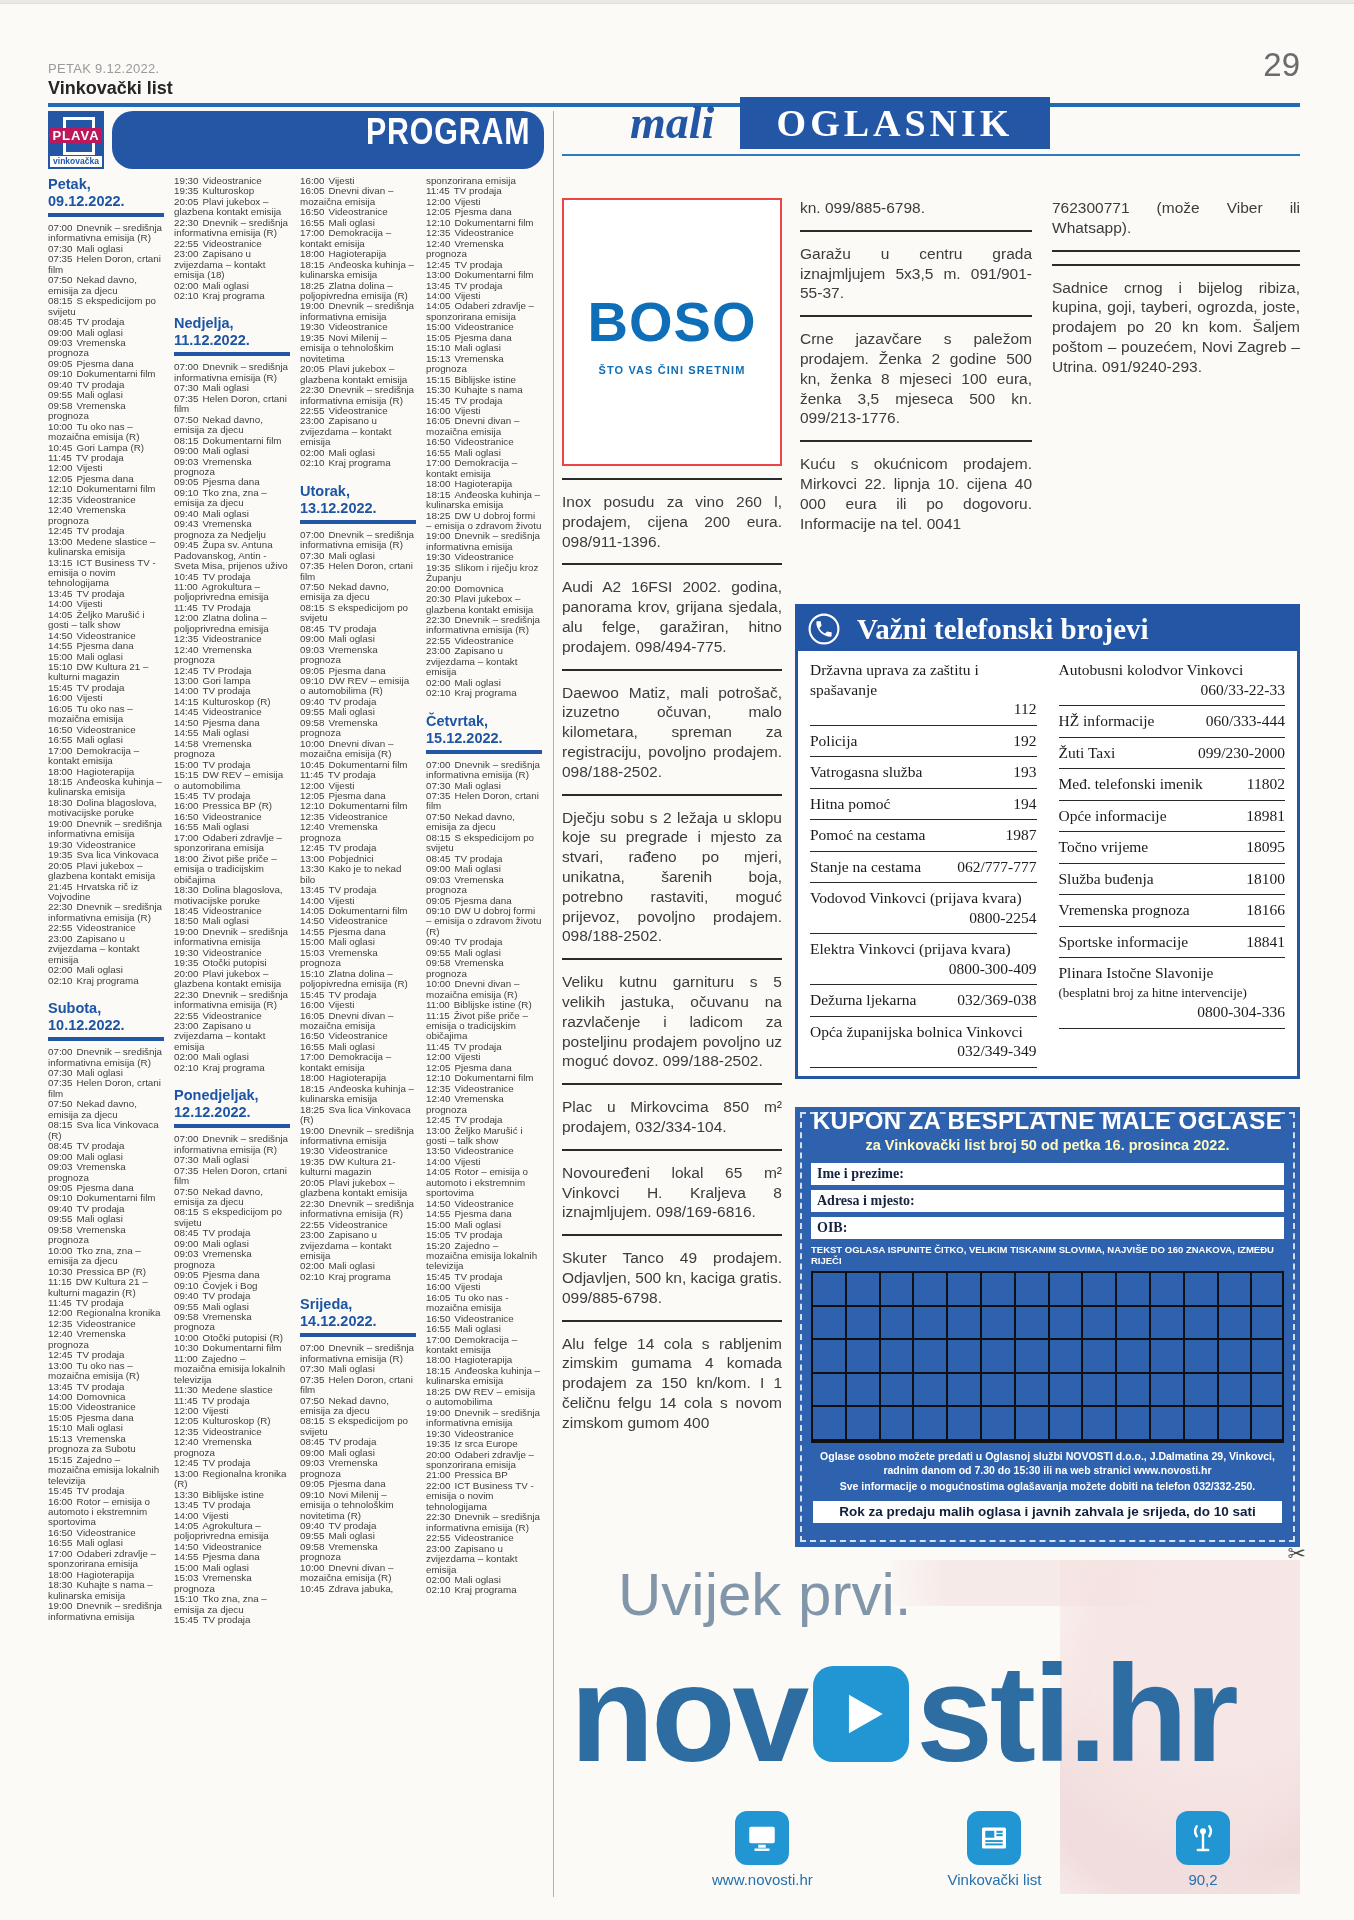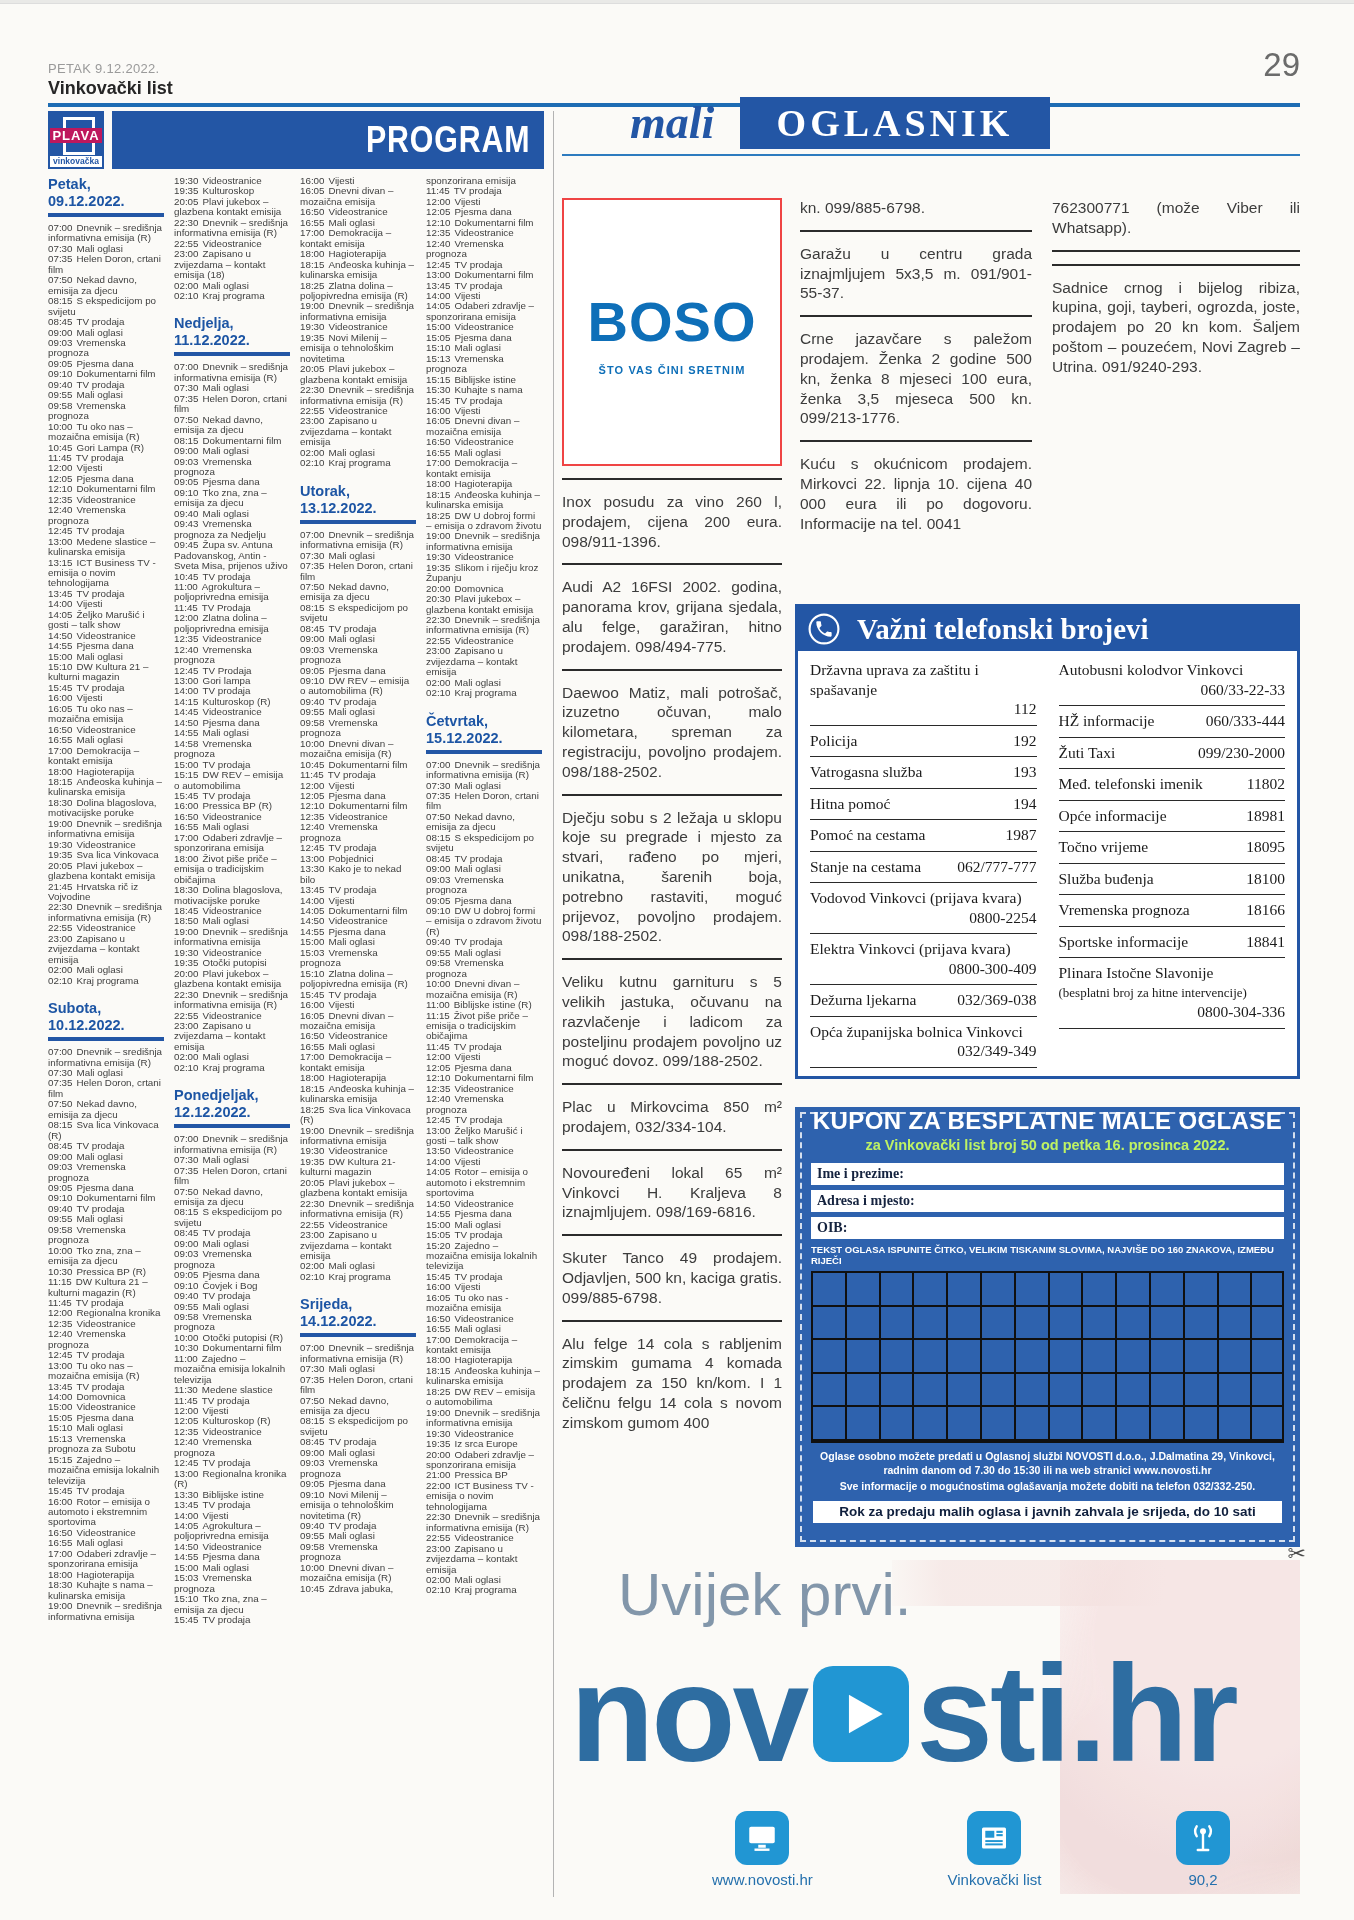--- a/index.html
+++ b/index.html
@@ -12,21 +12,21 @@
   .toprule{position:absolute;left:48px;top:99px;width:1252px;height:4px;background:#1e6cb3;}
   
   .plava-logo{position:absolute;left:48px;top:107px;width:56px;height:58px;background:#2356a5;}
   .plava-square{position:absolute;left:15px;top:6px;width:26px;height:32px;border:3px solid #fff;}
   .plava-word{position:absolute;left:0;right:0;top:17px;text-align:center;color:#fff;font-weight:bold;
               font-size:13px;letter-spacing:1px;}
   .plava-word span{background:#be185d;padding:0 2px;}
   .plava-sub{position:absolute;left:2px;right:2px;bottom:2px;background:#fff;color:#2356a5;
              font-size:8.5px;font-weight:bold;text-align:center;line-height:11px;}
   .prog-banner{position:absolute;left:112px;top:107px;width:432px;height:58px;background:#2356a5;
-               display:flex;align-items:center;justify-content:flex-end;padding-right:14px;box-sizing:border-box;}
+               display:flex;justify-content:flex-end;padding-right:14px;box-sizing:border-box;border-radius:21px;}
   .prog-banner span{color:#fff;font-weight:bold;font-size:37px;letter-spacing:1px;transform:scaleX(.82);transform-origin:right center;}
   #prog-cols{position:absolute;left:48px;top:172px;width:496px;display:flex;gap:10px;}
   .prog-col{flex:0 0 116px;width:116px;overflow:hidden;}
   .day-head{font-size:14.5px;line-height:17px;font-weight:bold;color:#1d55a4;margin-top:14px;}
   .prog-col .day-head:first-child{margin-top:0;}
   .day-bar{height:4px;background:#2356a5;margin:3px 0 6px;}
   .pl{font-size:9.8px;line-height:10.45px;color:#3f3f3f;}
   .pt{margin-right:4px;}
   .vdivider{position:absolute;left:553px;top:107px;height:1786px;width:1px;background:#b3b3b3;}
   
@@ -57,21 +57,21 @@
   .phones-col{flex:1;}
   .ph-row{border-bottom:1.5px solid #2a2a2a;padding:5px 0 6px;display:flex;flex-wrap:wrap;
         justify-content:space-between;font-family:"Liberation Serif",serif;font-size:15.5px;color:#1b1b1b;line-height:19.5px;}
   .ph-n{margin-left:auto;}
   .ph-s{flex:0 0 100%;font-size:13px;}
   
   .kupon{position:absolute;left:795px;top:1103px;width:505px;height:440px;background:#2e62ae;box-sizing:border-box;
          padding:0 16px 0;}
   .kupon:before{content:"";position:absolute;inset:5px;border:2px dashed rgba(255,255,255,.8);pointer-events:none;}
   .kupon-title{text-align:center;color:#fff;font-weight:bold;font-size:24px;letter-spacing:.4px;}
-  .kupon-sub{text-align:center;color:#bef264;font-weight:bold;font-size:14.5px;margin-top:2px;}
+  .kupon-sub{text-align:center;color:#fef9c3;font-weight:bold;font-size:14.5px;margin-top:2px;}
   #kupon-fields{margin-top:10px;}
   .kupon-field{background:#fff;height:20px;margin-bottom:5px;padding:1px 6px;font-family:"Liberation Serif",serif;
         font-weight:bold;font-size:14px;color:#15233f;line-height:19px;}
   .kupon-instr{color:#fff;font-weight:bold;font-size:9.5px;margin:5px 0 5px;}
   .kupon-grid{height:168px;border:2px solid #101010;
      background-image:repeating-linear-gradient(to right,transparent 0 31.8px,#101010 31.8px 33.8px),
                       repeating-linear-gradient(to bottom,transparent 0 31.6px,#101010 31.6px 33.6px);}
   .kupon-foot{color:#fff;text-align:center;font-weight:bold;font-size:10.5px;line-height:13.5px;margin-top:7px;}
   .kupon-foot3{margin-top:3px;}
   .kupon-deadline{background:#fff;color:#0f1f3d;font-weight:bold;font-size:13.5px;text-align:center;height:22px;

